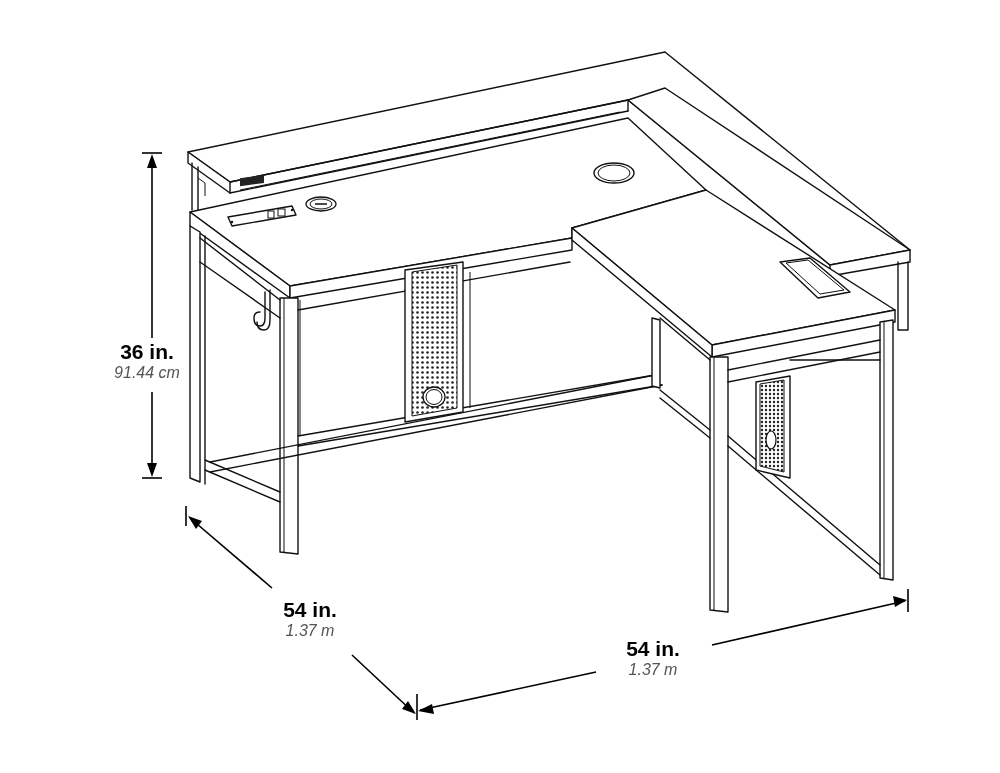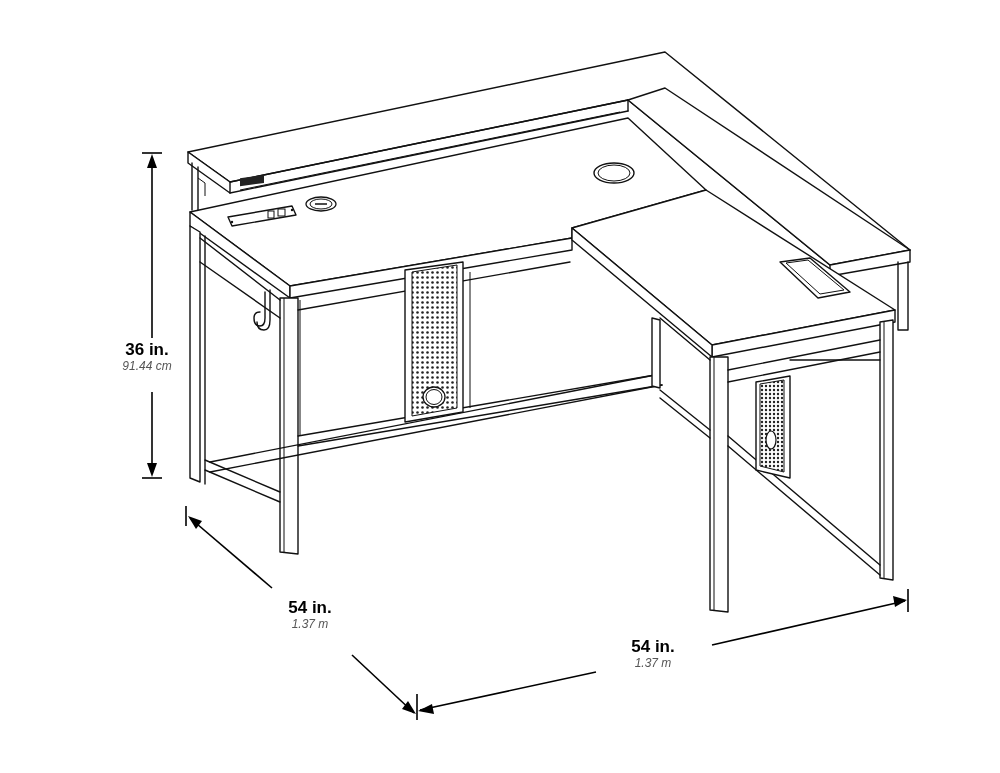--- a/index.html
+++ b/index.html
@@ -1,20 +1,20 @@
 <!DOCTYPE html>
 <html><head>
   <meta charset="utf-8">
   <style>
     html, body { margin: 0; padding: 0; background: #ffffff; }
     body { width: 1000px; height: 773px; position: relative; overflow: hidden; }
     #drawing { position: absolute; left: 0; top: 0; width: 1000px; height: 773px; }
     .lbl { position: absolute; font-family: "Liberation Sans", sans-serif; text-align: center; line-height: 1.15; }
-    .lbl .imp { display: block; font-weight: bold; font-size: 17px; color: #000; }
-    .lbl .met { display: block; font-style: italic; font-size: 12px; color: #555; }
+    .lbl .imp { display: block; font-weight: bold; font-size: 21px; color: #000; }
+    .lbl .met { display: block; font-style: italic; font-size: 16px; color: #555; }
     svg .ln { stroke: #111; stroke-width: 1.4; fill: none; stroke-linejoin: round; stroke-linecap: round; }
     svg .th { stroke: #111; stroke-width: 1; fill: none; }
     svg .fill-w { fill: #fff; stroke: #111; stroke-width: 1.4; stroke-linejoin: round; }
     svg .dim { stroke: #000; stroke-width: 1.6; fill: none; }
     svg .arrow { fill: #000; }
   </style>
 </head>
 <body>
 
 <svg id="drawing" viewBox="0 0 1000 773" xmlns="http://www.w3.org/2000/svg">

